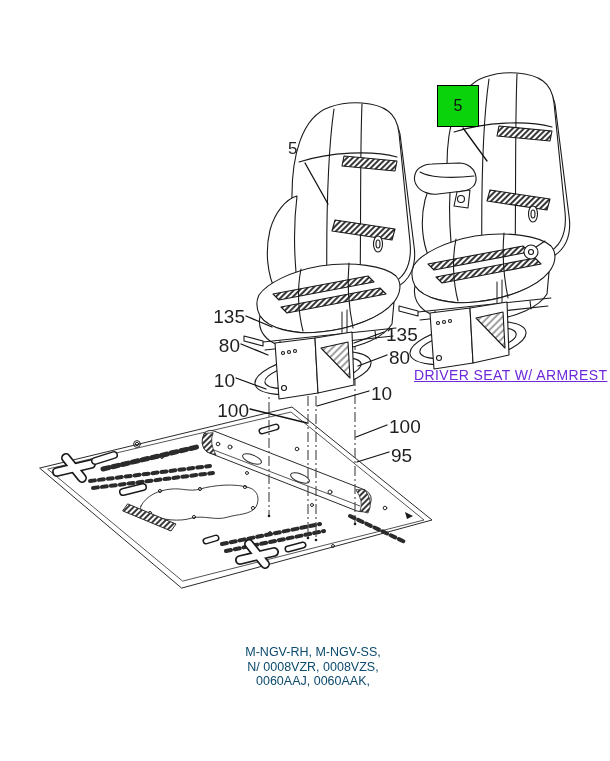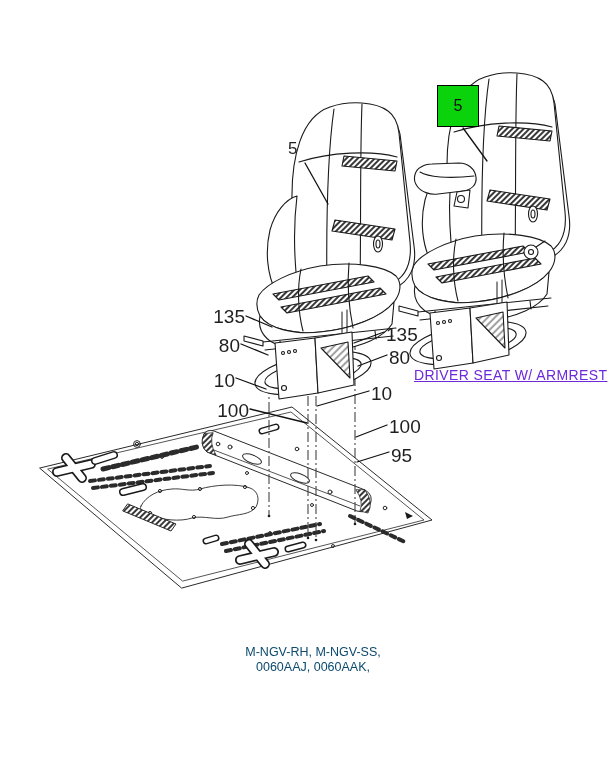--- a/index.html
+++ b/index.html
@@ -228,16 +228,17 @@
 <div class="lbl" style="left:386px;top:324px;">135</div>
 <div class="lbl" style="left:389px;top:347px;">80</div>
 <div class="lbl" style="left:371px;top:383px;">10</div>
 <div class="lbl" style="left:389px;top:416px;">100</div>
 <div class="lbl" style="left:391px;top:445px;">95</div>
 
 <div id="caption">DRIVER SEAT W/ ARMREST</div>
 
 <div id="part-codes">
   <div>M-NGV-RH, M-NGV-SS,</div>
+  <div>N/ 0008VZR, 0008VZS,</div>
   <div>0060AAJ, 0060AAK,</div>
 </div>
 
 </div>
 
 </body></html>

